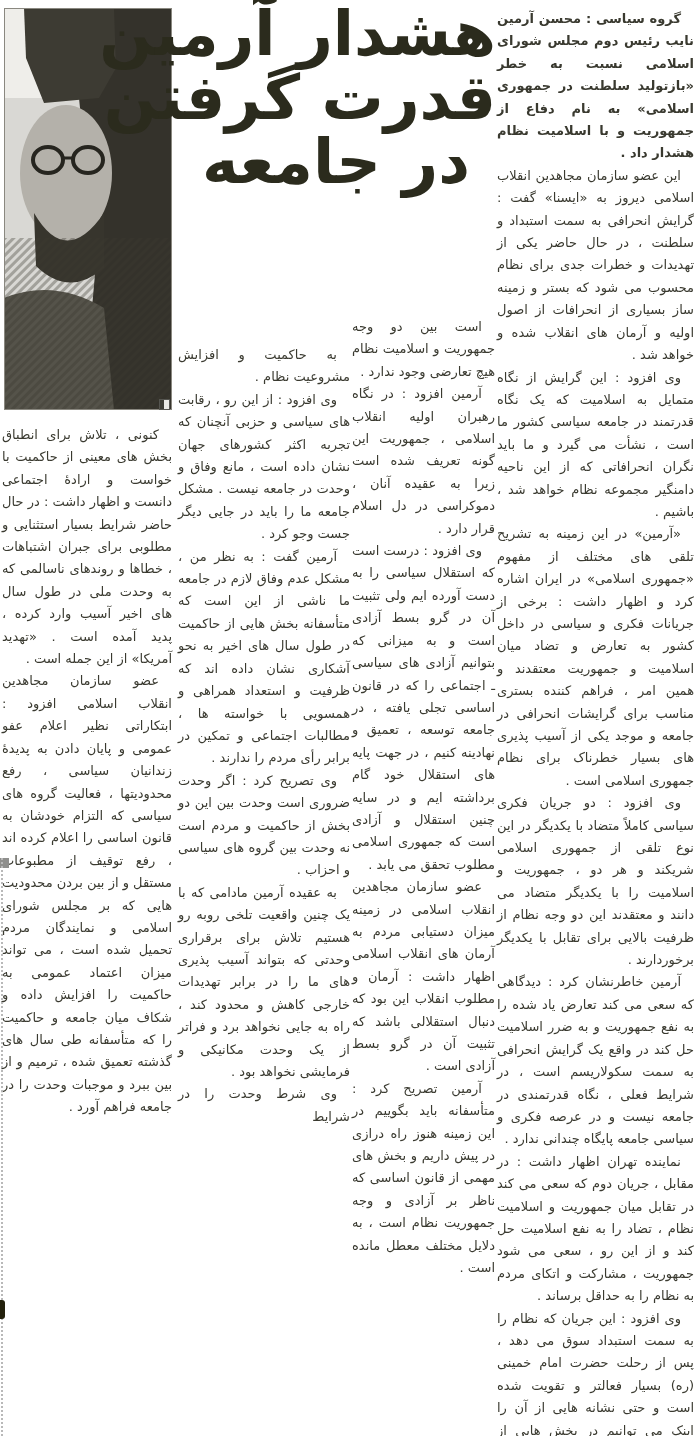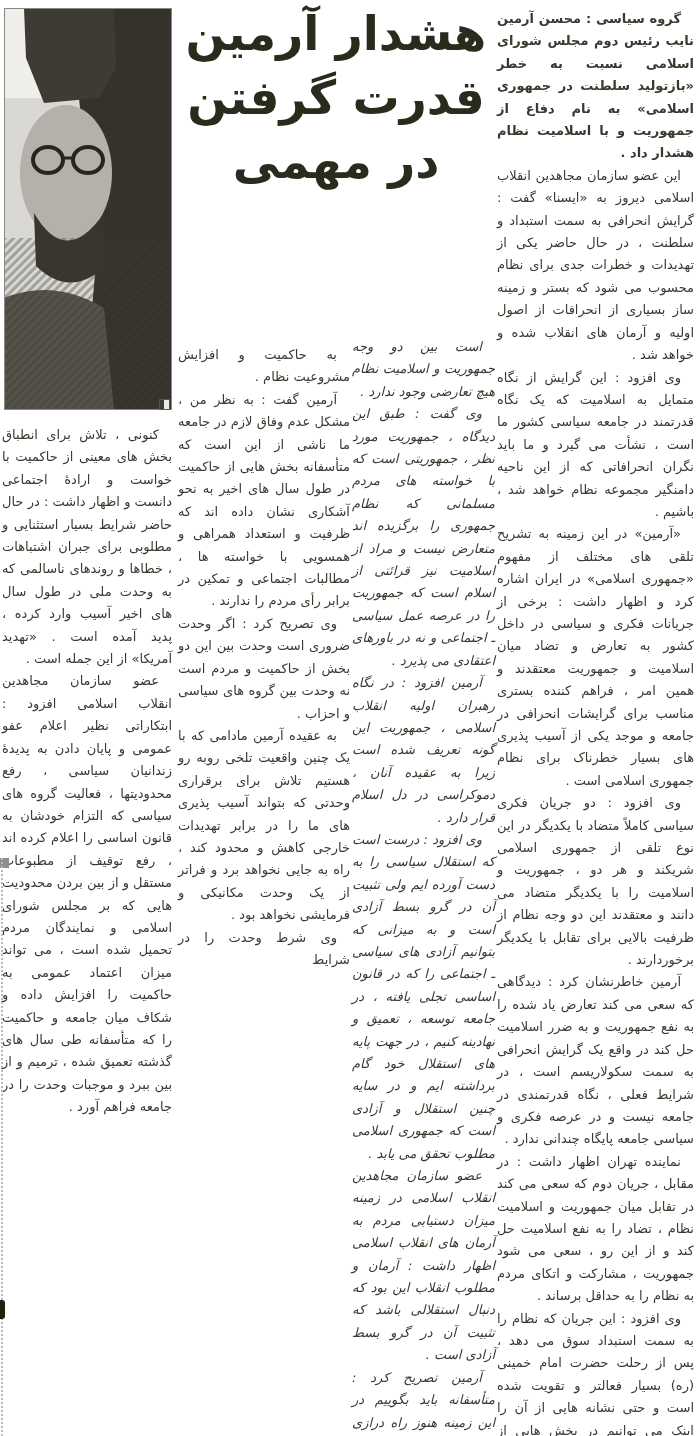--- a/index.html
+++ b/index.html
@@ -13,32 +13,32 @@
   
   .photo {
     position:absolute; left:4px; top:8px; width:168px; height:402px;
     overflow:hidden;
   }
   .photo svg { display:block; width:100%; height:100%; }
   
   .headline {
     position:absolute; left:176px; top:2px; width:320px; height:330px;
     margin:0; color:#2b2b1d;
-    font-weight:bold; font-size:47px; line-height:64px;
+    font-weight:bold; font-size:62px; line-height:64px;
     text-align:center; letter-spacing:-1px;
   }
   .headline .hl-line { white-space:nowrap; }
   
   .col {
     position:absolute; color:#3a3a30;
     font-size:13px; line-height:22.4px; text-align:justify;
   }
   .col p { margin:0; text-indent:13px; }
   .col-1 { left:497px; top:8px;  width:197px; height:1424px; }
-  .col-2 { left:352px; top:336px; width:143px; height:1100px;font-style:italic; }
+  .col-2 { left:352px; top:316px; width:143px; height:1100px; }
   .col-3 { left:178px; top:344px; width:172px; height:580px;  }
   .col-4 { left:2px;   top:424px; width:170px; height:460px;  }
   .col-1 p:first-child { font-weight:bold; }
   
   .edge-dotted {
     position:absolute; left:1px; top:858px; height:578px; width:2px;
     border-left:2px dotted #b9b9b9;
   }
   .edge-gray-square {
     position:absolute; left:0; top:858px; width:9px; height:10px;
@@ -77,43 +77,43 @@
       <path d="M30,205 Q62,260 100,205 L100,260 Q65,290 32,258 Z" fill="#37352d"></path>
       <path d="M0,290 Q50,270 100,300 L110,402 L0,402 Z" fill="#55534a"></path>
       <rect x="0" y="230" width="168" height="172" fill="url(#ht)"></rect>
       <rect x="0" y="0" width="168" height="402" fill="none" stroke="#8a8880" stroke-width="2"></rect>
     </svg>
   </div>
 
   <h1 class="headline">
     <div class="hl-line">هشدار آرمین</div>
     <div class="hl-line">قدرت گرفتن</div>
-    <div class="hl-line">در مهمی</div>
+    <div class="hl-line">در جامعه</div>
   </h1>
 
   <div class="col col-1">
       <p>گروه سیاسی : محسن آرمین نایب رئیس دوم مجلس شورای اسلامی نسبت به خطر «بازتولید سلطنت در جمهوری اسلامی» به نام دفاع از جمهوریت و با اسلامیت نظام هشدار داد .</p>
       <p>این عضو سازمان مجاهدین انقلاب اسلامی دیروز به «ایسنا» گفت : گرایش انحرافی به سمت استبداد و سلطنت ، در حال حاضر یکی از تهدیدات و خطرات جدی برای نظام محسوب می شود که بستر و زمینه ساز بسیاری از انحرافات از اصول اولیه و آرمان های انقلاب شده و خواهد شد .</p>
       <p>وی افزود : این گرایش از نگاه متمایل به اسلامیت که یک نگاه قدرتمند در جامعه سیاسی کشور ما است ، نشأت می گیرد و ما باید نگران انحرافاتی که از این ناحیه دامنگیر مجموعه نظام خواهد شد ، باشیم .</p>
       <p>«آرمین» در این زمینه به تشریح تلقی های مختلف از مفهوم «جمهوری اسلامی» در ایران اشاره کرد و اظهار داشت : برخی از جریانات فکری و سیاسی در داخل کشور به تعارض و تضاد میان اسلامیت و جمهوریت معتقدند و همین امر ، فراهم کننده بستری مناسب برای گرایشات انحرافی در جامعه و موجد یکی از آسیب پذیری های بسیار خطرناک برای نظام جمهوری اسلامی است .</p>
       <p>وی افزود : دو جریان فکری سیاسی کاملاً متضاد با یکدیگر در این نوع تلقی از جمهوری اسلامی شریکند و هر دو ، جمهوریت و اسلامیت را با یکدیگر متضاد می دانند و معتقدند این دو وجه نظام از ظرفیت بالایی برای تقابل با یکدیگر برخوردارند .</p>
       <p>آرمین خاطرنشان کرد : دیدگاهی که سعی می کند تعارض یاد شده را به نفع جمهوریت و به ضرر اسلامیت حل کند در واقع یک گرایش انحرافی به سمت سکولاریسم است ، در شرایط فعلی ، نگاه قدرتمندی در جامعه نیست و در عرصه فکری و سیاسی جامعه پایگاه چندانی ندارد .</p>
       <p>نماینده تهران اظهار داشت : در مقابل ، جریان دوم که سعی می کند در تقابل میان جمهوریت و اسلامیت نظام ، تضاد را به نفع اسلامیت حل کند و از این رو ، سعی می شود جمهوریت ، مشارکت و اتکای مردم به نظام را به حداقل برساند .</p>
       <p>وی افزود : این جریان که نظام را به سمت استبداد سوق می دهد ، پس از رحلت حضرت امام خمینی (ره) بسیار فعالتر و تقویت شده است و حتی نشانه هایی از آن را اینک می توانیم در بخش هایی از حاکمیت مشاهده کنیم .</p>
     </div>
   <div class="col col-2">
       <p>است بین دو وجه جمهوریت و اسلامیت نظام هیچ تعارضی وجود ندارد .</p>
-      <p>وی گفت : طبق این دیدگاه ، جمهوریت مورد نظر ، جمهوریتی است که با خواسته های مردم مسلمانی که نظام جمهوری را برگزیده اند متعارض نیست و مراد از اسلامیت نیز قرائتی از اسلام است که جمهوریت را در عرصه عمل سیاسی ـ اجتماعی و نه در باورهای اعتقادی می پذیرد .</p>
       <p>آرمین افزود : در نگاه رهبران اولیه انقلاب اسلامی ، جمهوریت این گونه تعریف شده است زیرا به عقیده آنان ، دموکراسی در دل اسلام قرار دارد .</p>
       <p>وی افزود : درست است که استقلال سیاسی را به دست آورده ایم ولی تثبیت آن در گرو بسط آزادی است و به میزانی که بتوانیم آزادی های سیاسی ـ اجتماعی را که در قانون اساسی تجلی یافته ، در جامعه توسعه ، تعمیق و نهادینه کنیم ، در جهت پایه های استقلال خود گام برداشته ایم و در سایه چنین استقلال و آزادی است که جمهوری اسلامی مطلوب تحقق می یابد .</p>
       <p>عضو سازمان مجاهدین انقلاب اسلامی در زمینه میزان دستیابی مردم به آرمان های انقلاب اسلامی اظهار داشت : آرمان و مطلوب انقلاب این بود که دنبال استقلالی باشد که تثبیت آن در گرو بسط آزادی است .</p>
       <p>آرمین تصریح کرد : متأسفانه باید بگوییم در این زمینه هنوز راه درازی در پیش داریم و بخش های مهمی از قانون اساسی که ناظر بر آزادی و وجه جمهوریت نظام است ، به دلایل مختلف معطل مانده است .</p>
     </div>
   <div class="col col-3">
       <p>به حاکمیت و افزایش مشروعیت نظام .</p>
+      <p>وی افزود : از این رو ، رقابت های سیاسی و حزبی آنچنان که تجربه اکثر کشورهای جهان نشان داده است ، مانع وفاق و وحدت در جامعه نیست . مشکل جامعه ما را باید در جایی دیگر جست وجو کرد .</p>
       <p>آرمین گفت : به نظر من ، مشکل عدم وفاق لازم در جامعه ما ناشی از این است که متأسفانه بخش هایی از حاکمیت در طول سال های اخیر به نحو آشکاری نشان داده اند که ظرفیت و استعداد همراهی و همسویی با خواسته ها ، مطالبات اجتماعی و تمکین در برابر رأی مردم را ندارند .</p>
       <p>وی تصریح کرد : اگر وحدت ضروری است وحدت بین این دو بخش از حاکمیت و مردم است نه وحدت بین گروه های سیاسی و احزاب .</p>
       <p>به عقیده آرمین مادامی که با یک چنین واقعیت تلخی روبه رو هستیم تلاش برای برقراری وحدتی که بتواند آسیب پذیری های ما را در برابر تهدیدات خارجی کاهش و محدود کند ، راه به جایی نخواهد برد و فراتر از یک وحدت مکانیکی و فرمایشی نخواهد بود .</p>
       <p>وی شرط وحدت را در شرایط</p>
     </div>
   <div class="col col-4">
       <p>کنونی ، تلاش برای انطباق بخش های معینی از حاکمیت با خواست و ارادهٔ اجتماعی دانست و اظهار داشت : در حال حاضر شرایط بسیار استثنایی و مطلوبی برای جبران اشتباهات ، خطاها و روندهای ناسالمی که به وحدت ملی در طول سال های اخیر آسیب وارد کرده ، پدید آمده است . «تهدید آمریکا» از این جمله است .</p>
       <p>عضو سازمان مجاهدین انقلاب اسلامی افزود : ابتکاراتی نظیر اعلام عفو عمومی و پایان دادن به پدیدهٔ زندانیان سیاسی ، رفع محدودیتها ، فعالیت گروه های سیاسی که التزام خودشان به قانون اساسی را اعلام کرده اند ، رفع توقیف از مطبوعات مستقل و از بین بردن محدودیت هایی که بر مجلس شورای اسلامی و نمایندگان مردم تحمیل شده است ، می تواند میزان اعتماد عمومی به حاکمیت را افزایش داده و شکاف میان جامعه و حاکمیت را که متأسفانه طی سال های گذشته تعمیق شده ، ترمیم و از بین ببرد و موجبات وحدت را در جامعه فراهم آورد .</p>
     </div>
 

